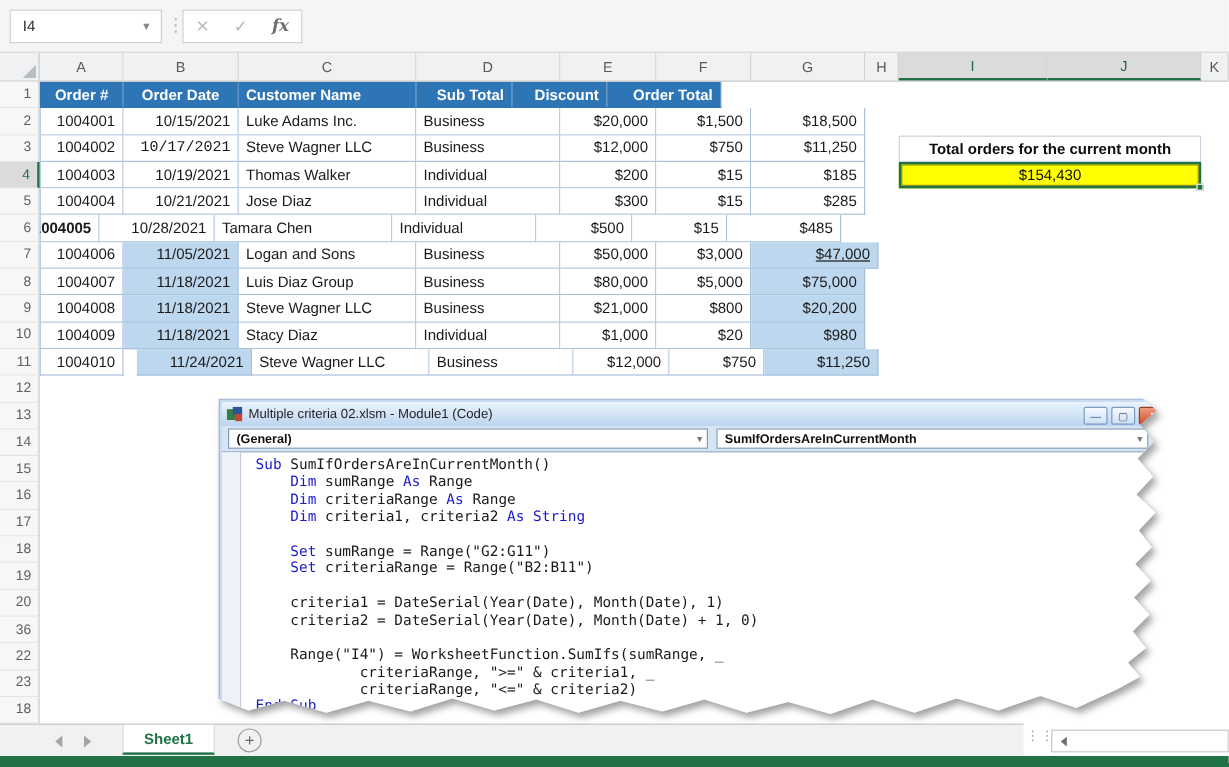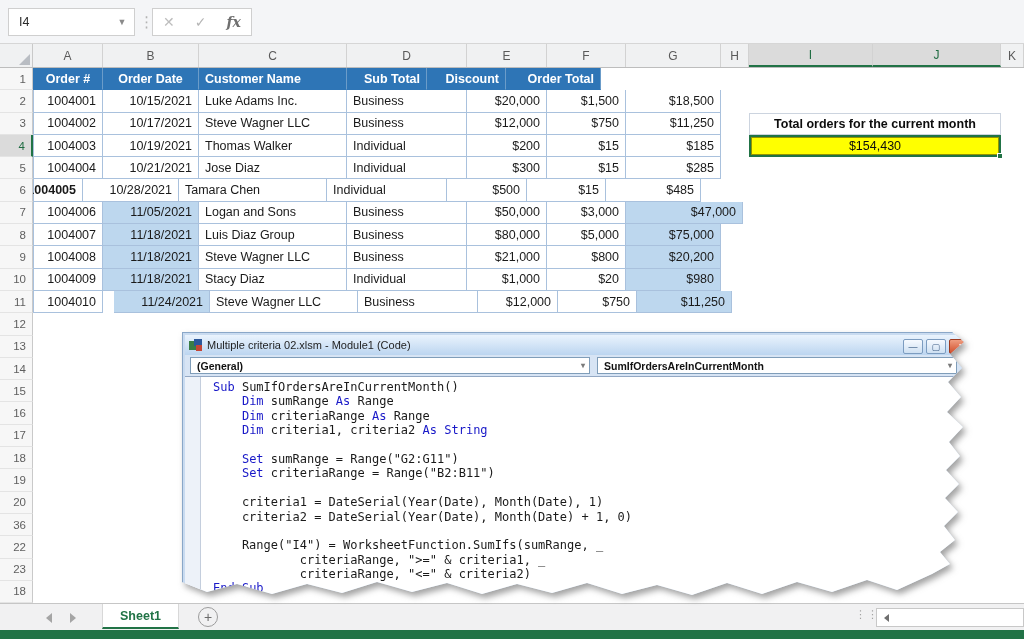--- a/index.html
+++ b/index.html
@@ -61,21 +61,21 @@
     justify-content:center; font-weight:bold; font-size:12.5px; color:#0d0d0d; z-index:3; }
   .summary-value { position:absolute; left:749px; top:134.9px; width:252px; height:22.3px;
     background:var(--yellow); border:2px solid var(--green);
     box-shadow: inset 0 0 0 1px rgba(60,60,0,.55);
     display:flex; align-items:center; justify-content:center; font-size:12.5px;
     color:#0d0d0d; z-index:3; }
   .fill-handle { position:absolute; right:-4px; bottom:-4px; width:6px; height:6px;
     background:var(--green); border:1px solid #fff; }
 
   
-  .tab-bar { position:absolute; left:0; top:603px; width:1024px; height:27px;
+  .tab-bar { position:absolute; left:0; top:603px; width:853px; height:27px;
     background:#f1f1f2; border-top:1px solid #c6c6c6; z-index:6; }
   .nav-tri { position:absolute; top:9px; width:0; height:0; }
   .nav-left  { left:46px; border-top:5px solid transparent; border-bottom:5px solid transparent; border-right:6px solid #a5a5a5; }
   .nav-right { left:70px; border-top:5px solid transparent; border-bottom:5px solid transparent; border-left:6px solid #a5a5a5; }
   .sheet-tab { position:absolute; left:102px; top:0; height:25px; padding:0 17px;
     background:#fff; border-left:1px solid #d8d8d8; border-right:1px solid #d8d8d8;
     border-bottom:2px solid var(--green); display:flex; align-items:center;
     font-weight:bold; font-size:12.5px; color:var(--green); }
   .add-sheet { position:absolute; left:198px; top:3px; width:20px; height:20px;
     border:1px solid #9c9c9c; border-radius:50%; display:flex; align-items:center;
@@ -202,21 +202,21 @@
       <div class="t-cell al-r" style="width: 70px;">1004001</div>
       <div class="t-cell al-r" style="width: 96px;">10/15/2021</div>
       <div class="t-cell al-l" style="width: 148px;">Luke Adams Inc.</div>
       <div class="t-cell al-l" style="width: 120px;">Business</div>
       <div class="t-cell al-r" style="width: 80px;">$20,000</div>
       <div class="t-cell al-r" style="width: 79px;">$1,500</div>
       <div class="t-cell al-r" style="width: 95px;">$18,500</div>
     </div>
     <div class="t-row">
       <div class="t-cell al-r" style="width: 70px;">1004002</div>
-      <div class="t-cell al-r" style="width: 96px;">10/17/2021</div>
+      <div class="t-cell al-r" style="width: 96px; font-family: Liberation Mono, monospace;">10/17/2021</div>
       <div class="t-cell al-l" style="width: 148px;">Steve Wagner LLC</div>
       <div class="t-cell al-l" style="width: 120px;">Business</div>
       <div class="t-cell al-r" style="width: 80px;">$12,000</div>
       <div class="t-cell al-r" style="width: 79px;">$750</div>
       <div class="t-cell al-r" style="width: 95px;">$11,250</div>
     </div>
     <div class="t-row">
       <div class="t-cell al-r" style="width: 70px;">1004003</div>
       <div class="t-cell al-r" style="width: 96px;">10/19/2021</div>
       <div class="t-cell al-l" style="width: 148px;">Thomas Walker</div>
@@ -243,21 +243,21 @@
       <div class="t-cell al-r" style="width: 79px;">$15</div>
       <div class="t-cell al-r" style="width: 95px;">$485</div>
     </div>
     <div class="t-row">
       <div class="t-cell al-r" style="width: 70px;">1004006</div>
       <div class="t-cell al-r hl" style="width: 96px;">11/05/2021</div>
       <div class="t-cell al-l" style="width: 148px;">Logan and Sons</div>
       <div class="t-cell al-l" style="width: 120px;">Business</div>
       <div class="t-cell al-r" style="width: 80px;">$50,000</div>
       <div class="t-cell al-r" style="width: 79px;">$3,000</div>
-      <div class="t-cell al-r hl" style="width: 117px;">$47,000</div>
+      <div class="t-cell al-r hl" style="width: 106px; text-decoration: underline;">$47,000</div>
     </div>
     <div class="t-row">
       <div class="t-cell al-r" style="width: 70px;">1004007</div>
       <div class="t-cell al-r hl" style="width: 96px;">11/18/2021</div>
       <div class="t-cell al-l" style="width: 148px;">Luis Diaz Group</div>
       <div class="t-cell al-l" style="width: 120px;">Business</div>
       <div class="t-cell al-r" style="width: 80px;">$80,000</div>
       <div class="t-cell al-r" style="width: 79px;">$5,000</div>
       <div class="t-cell al-r hl" style="width: 95px;">$75,000</div>
     </div>

